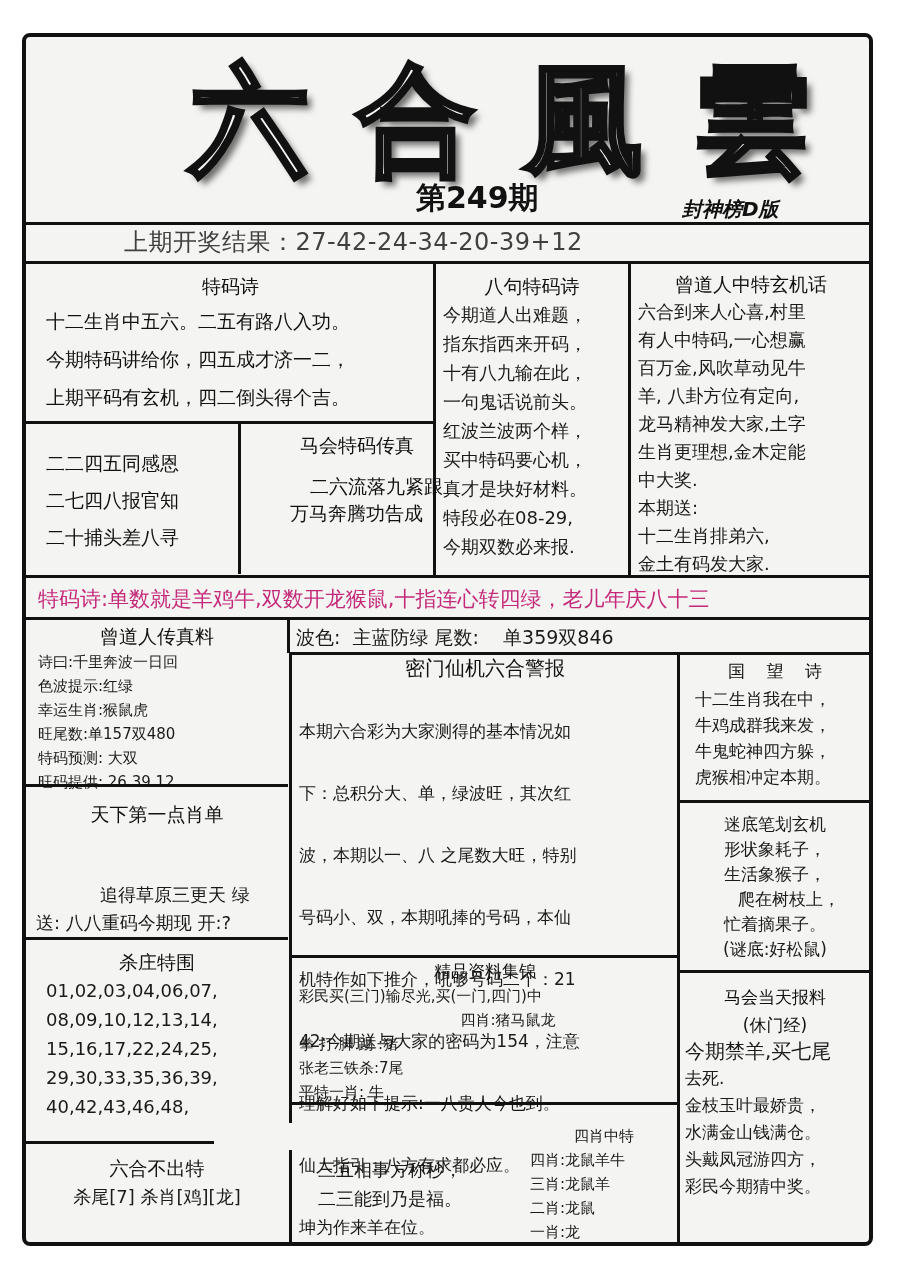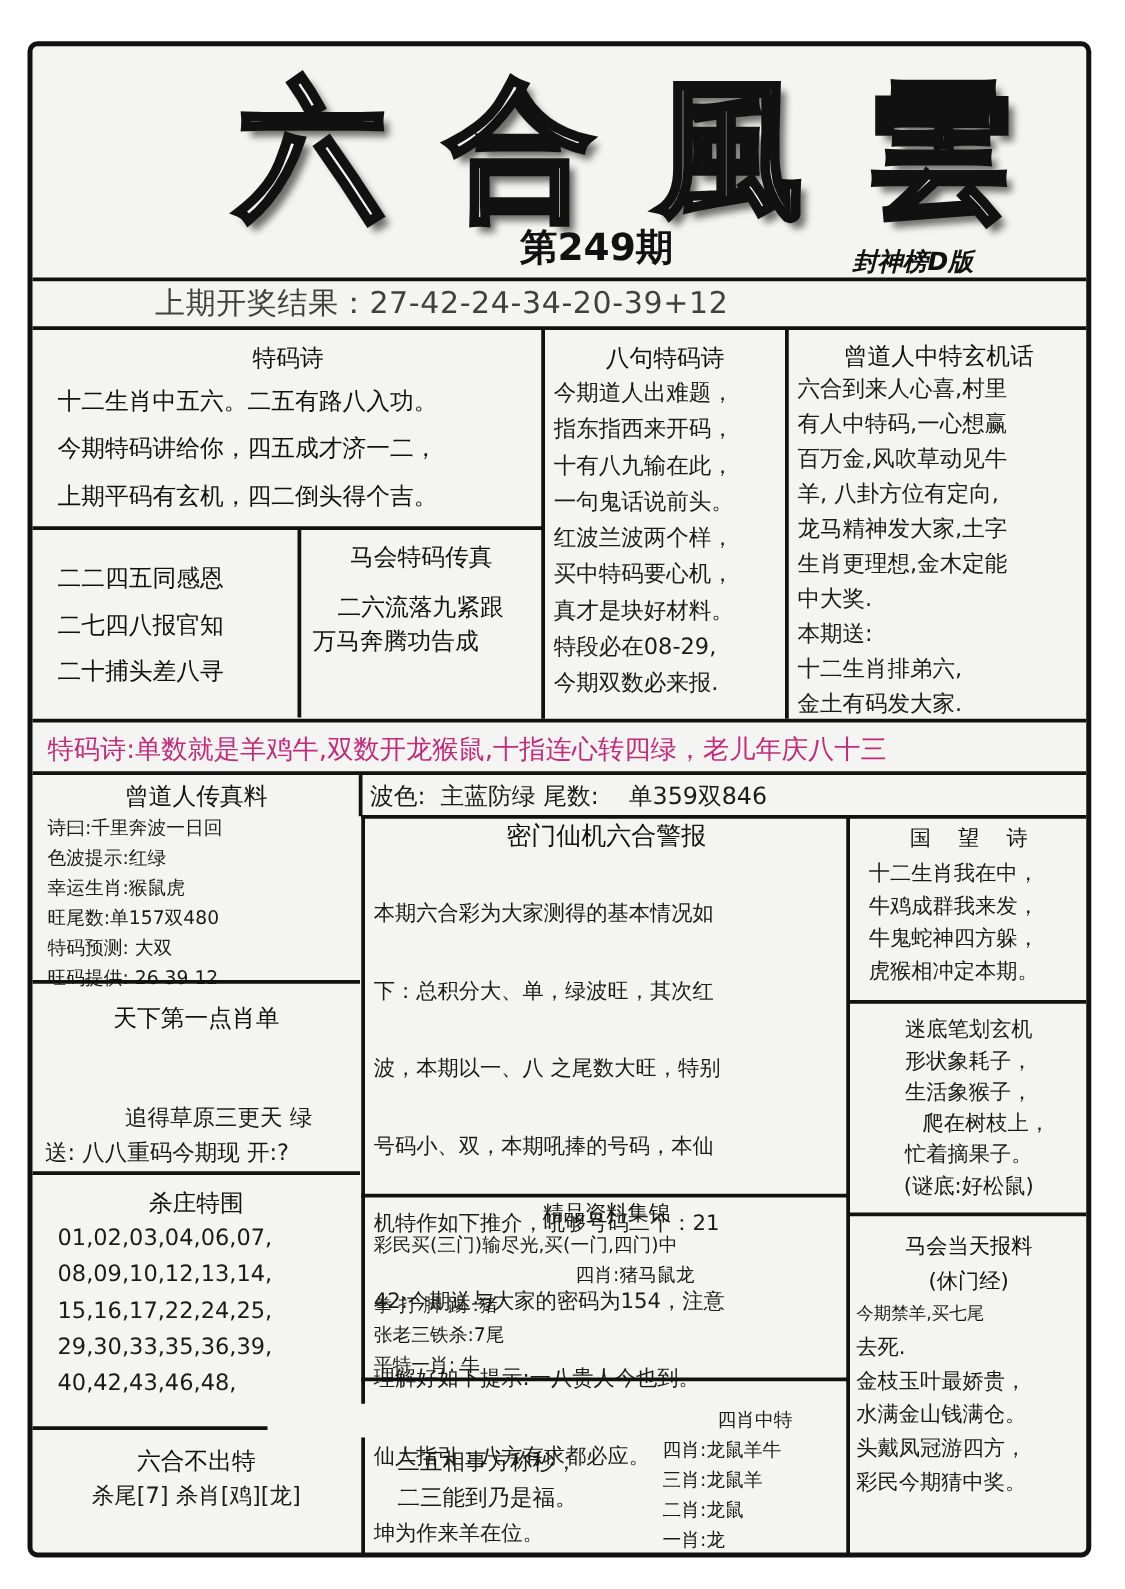--- a/index.html
+++ b/index.html
@@ -56,21 +56,21 @@
 <div class="hline" style="left:26px;top:421px;width:408px;height:3px;"></div>
 
 <div class="box" style="left:28px;top:425px;width:210px;height:150px;">
   <div style="padding-left:18px;padding-top:20px;">
     <div class="line" style="line-height:37px;">二二四五同感恩</div>
     <div class="line" style="line-height:37px;">二七四八报官知</div>
     <div class="line" style="line-height:37px;">二十捕头差八寻</div>
   </div>
 </div>
 <div class="vline" style="left:238px;top:422px;width:3px;height:152px;"></div>
-<div class="box" style="left:242px;top:425px;width:190px;height:150px;">
+<div class="box" style="left:242px;top:425px;width:190px;height:150px;padding-left:40px;">
   <div class="sec-title" style="margin-top:8px;">马会特码传真</div>
   <div style="padding-left:8px;padding-top:14px;">
     <div class="line" style="line-height:27px;margin-left:20px;">二六流落九紧跟</div>
     <div class="line" style="line-height:27px;">万马奔腾功告成</div>
   </div>
 </div>
 
 <div class="vline" style="left:433px;top:263px;width:3px;height:312px;"></div>
 <div class="box" style="left:437px;top:268px;width:190px;height:306px;">
   <div class="sec-title" style="margin-top:6px;">八句特码诗</div>
@@ -205,20 +205,20 @@
   <div class="line-md center" style="font-size:17px;line-height:25px;">生活象猴子，</div>
   <div class="line-md center" style="font-size:17px;line-height:25px;padding-left:28px;">爬在树枝上，</div>
   <div class="line-md center" style="font-size:17px;line-height:25px;">忙着摘果子。</div>
   <div class="line-md center" style="font-size:17px;line-height:25px;">(谜底:好松鼠)</div>
 </div>
 <div class="hline" style="left:678px;top:970px;width:191px;height:3px;"></div>
 <div class="box" style="left:681px;top:978px;width:188px;height:266px;">
   <div class="sec-title" style="font-size:17px;line-height:30px;margin-top:4px;">马会当天报料</div>
   <div class="sec-title" style="font-size:17px;line-height:26px;">(休门经)</div>
   <div style="padding-left:4px;">
-    <div class="line-md" style="font-size:14px;line-height:27px;">今期禁羊,买七尾</div>
+    <div class="line-md" style="font-size:20px;line-height:27px;">今期禁羊,买七尾</div>
     <div class="line-md" style="font-size:17px;line-height:27px;">去死.</div>
     <div class="line-md" style="font-size:17px;line-height:27px;">金枝玉叶最娇贵，</div>
     <div class="line-md" style="font-size:17px;line-height:27px;">水满金山钱满仓。</div>
     <div class="line-md" style="font-size:17px;line-height:27px;">头戴凤冠游四方，</div>
     <div class="line-md" style="font-size:17px;line-height:27px;">彩民今期猜中奖。</div>
   </div>
 </div>
 
 </body></html>

